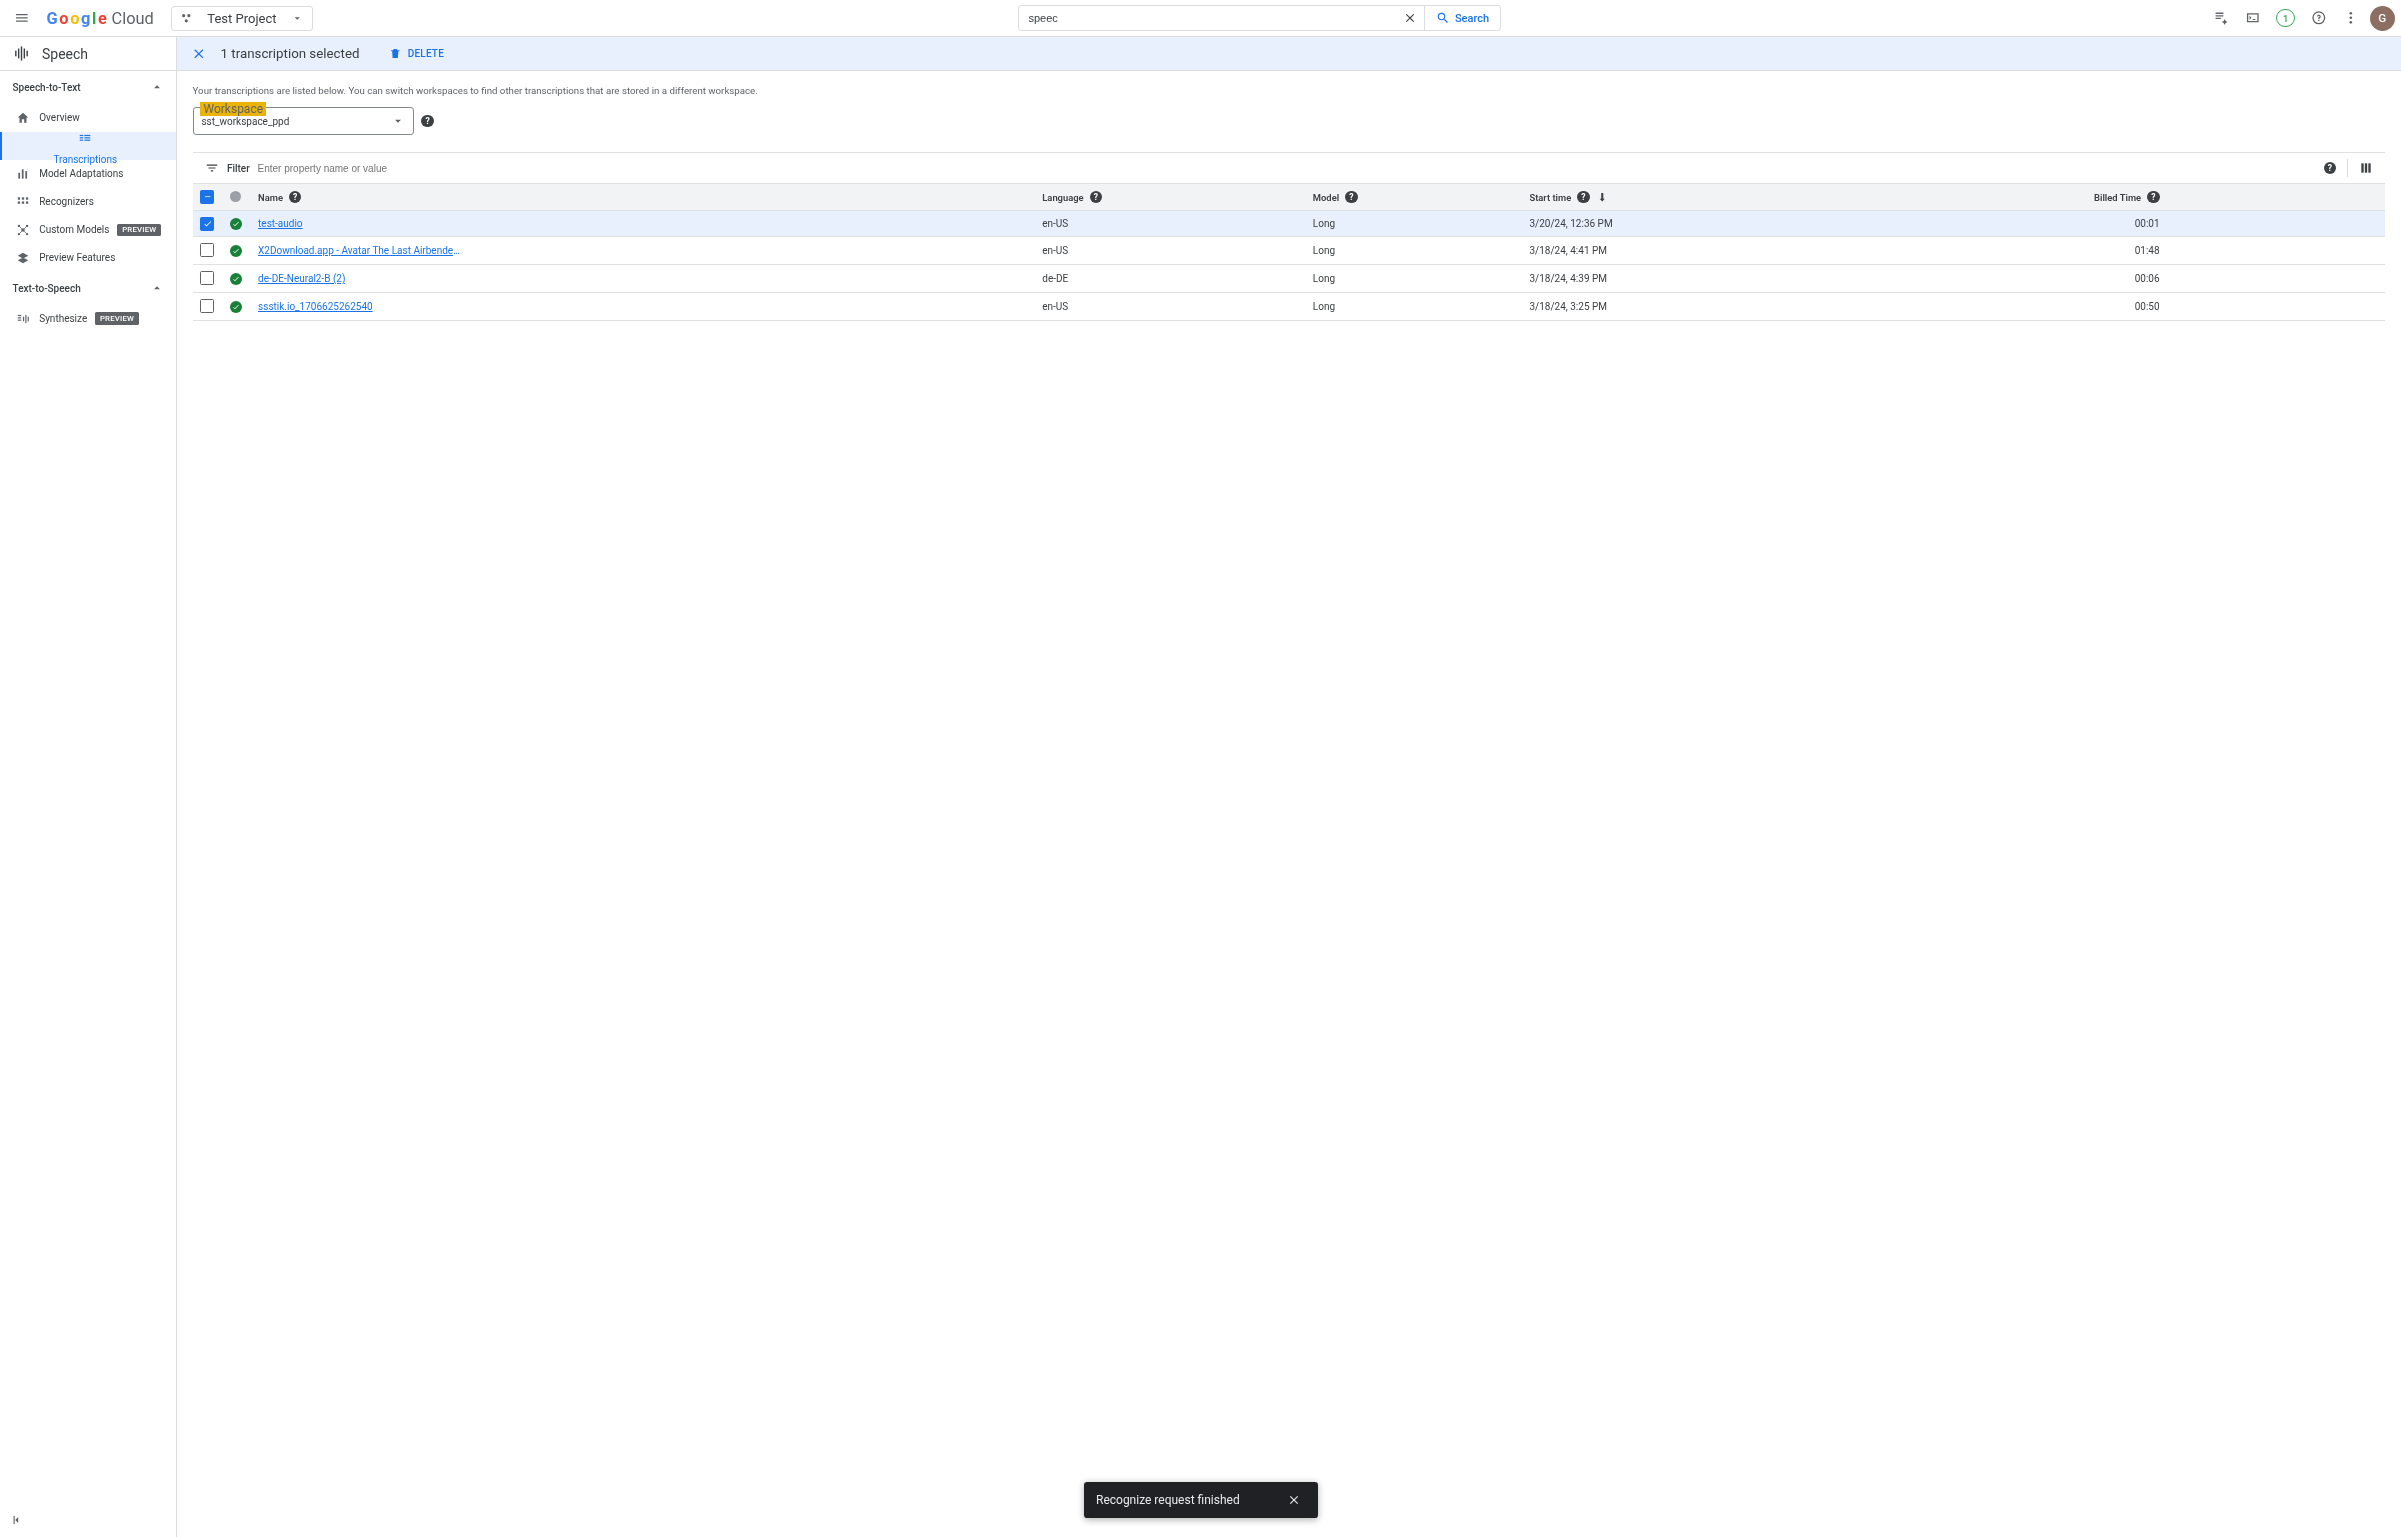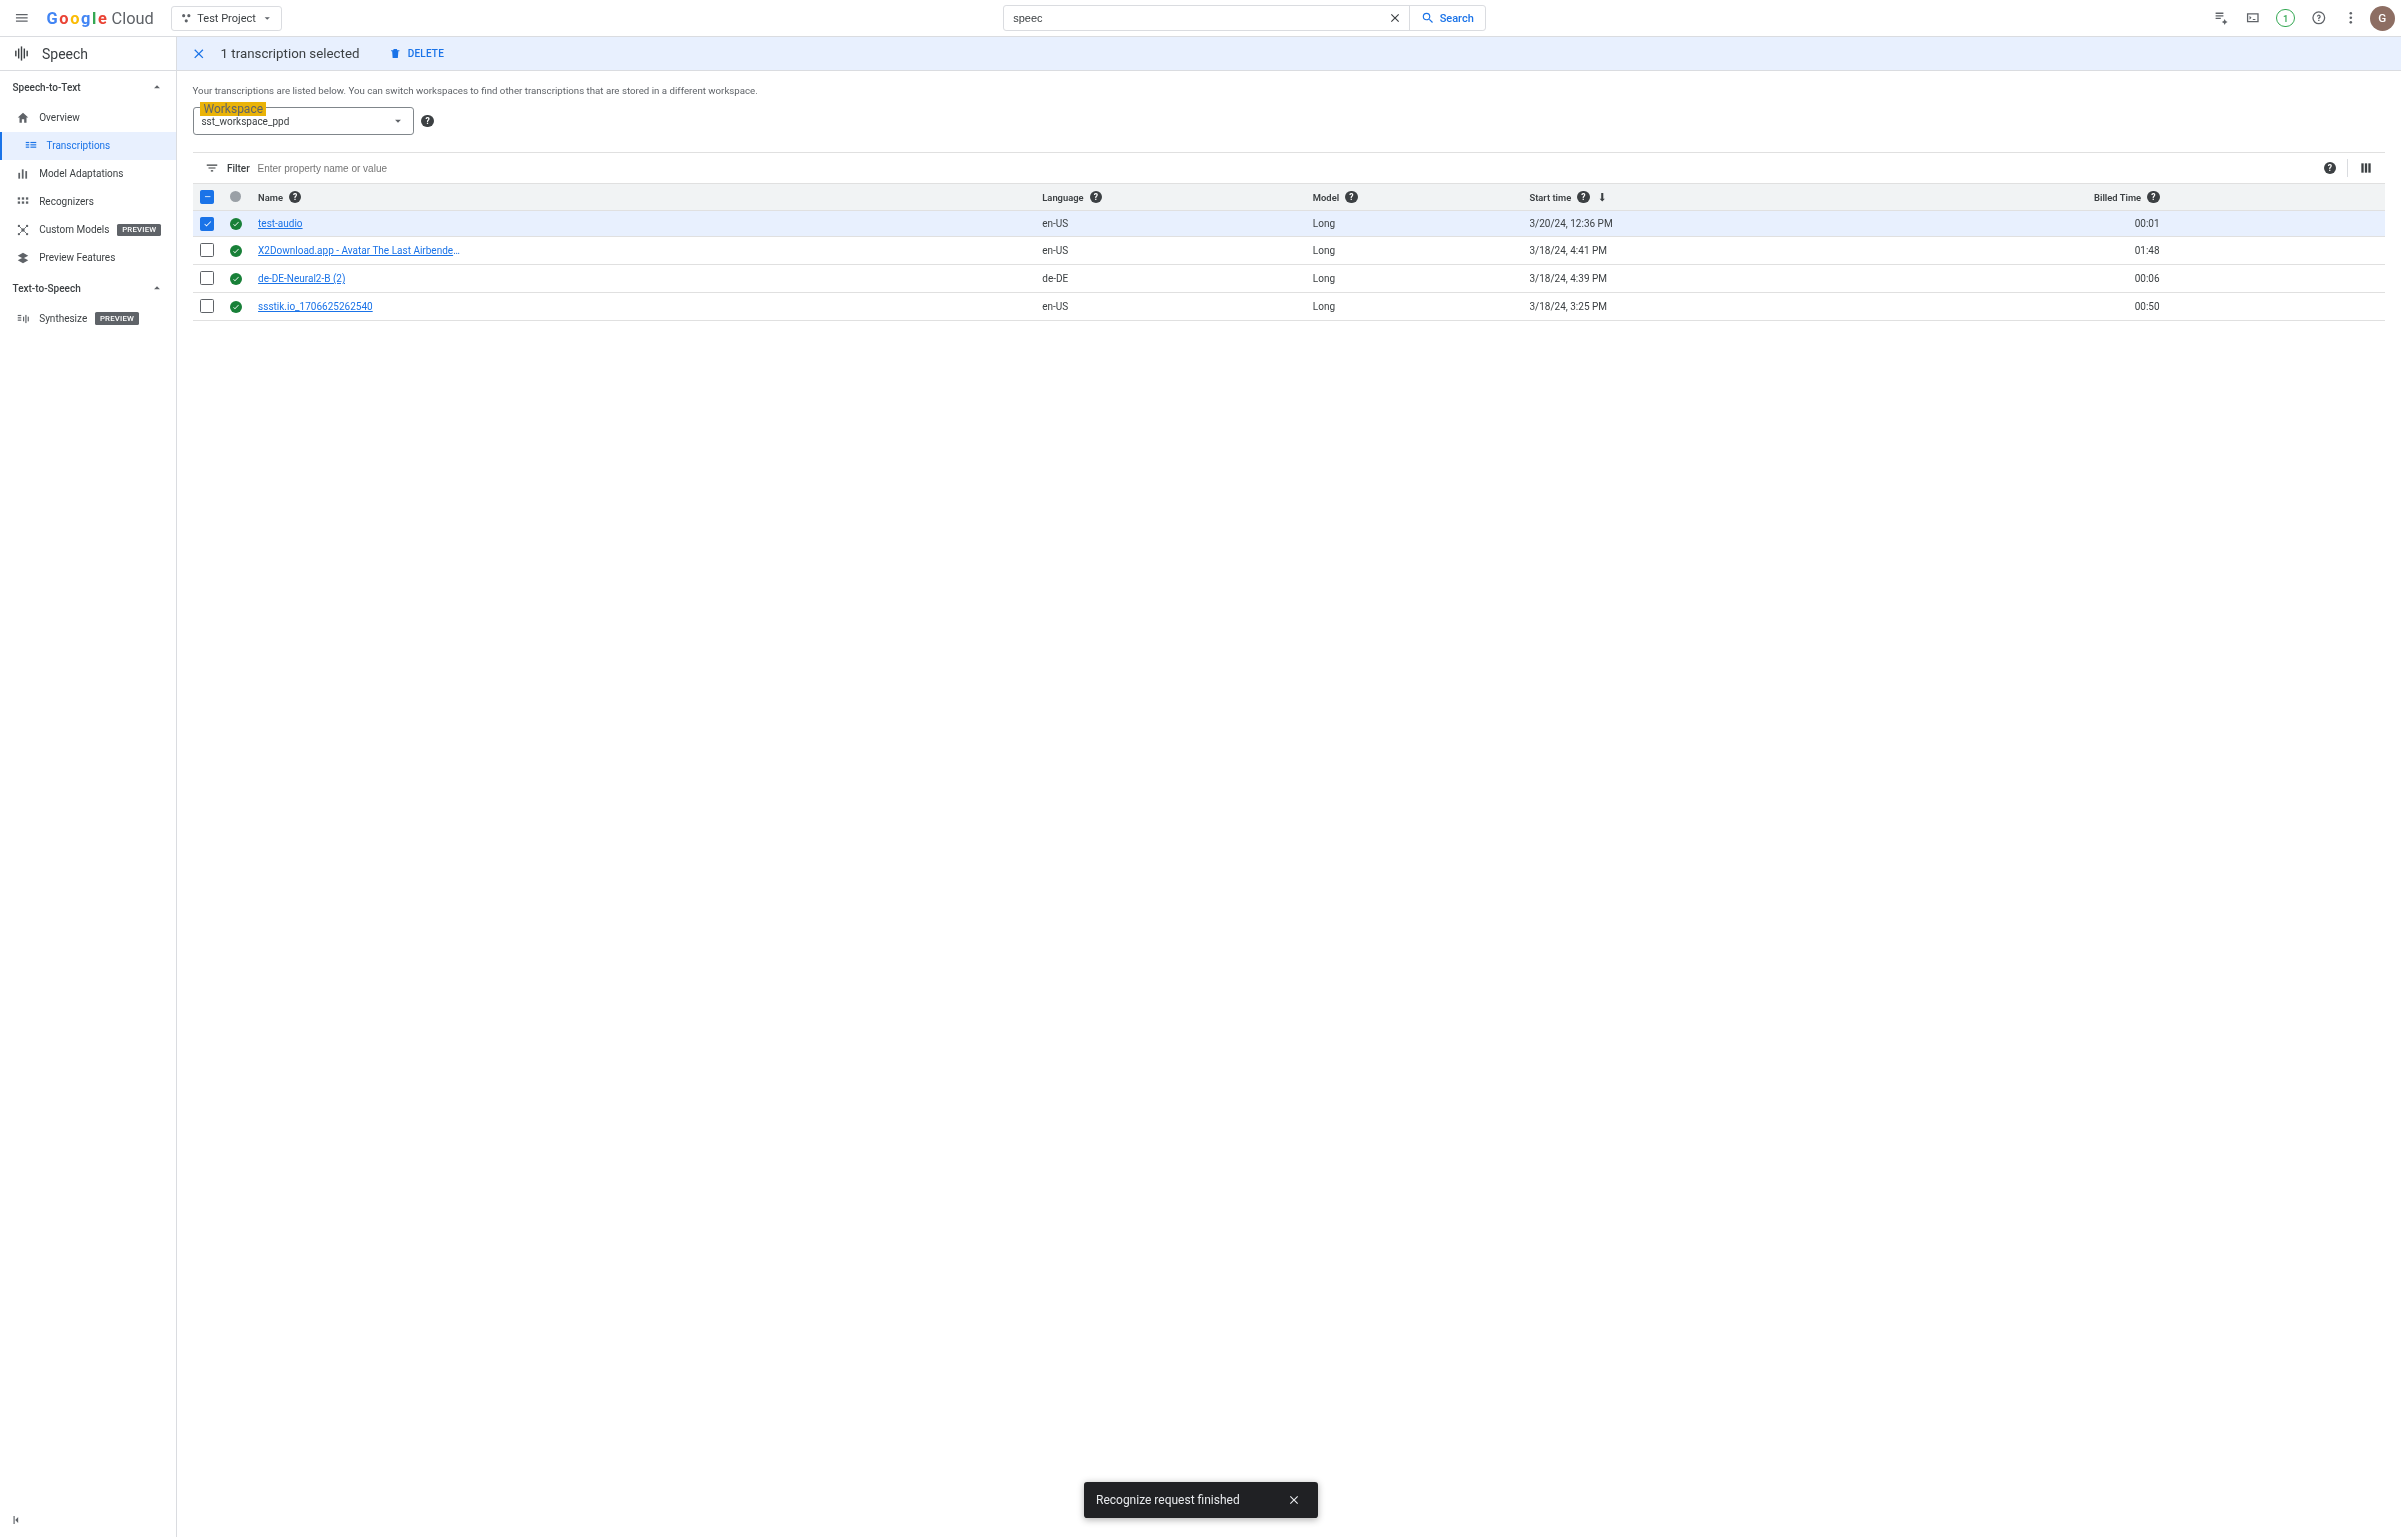--- a/index.html
+++ b/index.html
@@ -4,41 +4,41 @@
 <style>
 * { box-sizing: border-box; margin: 0; padding: 0; }
 body { font-family: 'Google Sans', Roboto, Arial, sans-serif; font-size: 10px; color: #3c4043; background: #fff; }
 
 
 .topbar { height: 37px; border-bottom: 0.8px solid #dadce0; display: flex; align-items: center; padding: 0 6.2px; gap: 9.4px; }
 .hamburger { width: 31px; height: 31px; display: flex; align-items: center; justify-content: center; cursor: pointer; border-radius: 50%; }
 .logo { display: flex; align-items: center; gap: 1.6px; font-size: 16.4px; }
 .logo-g1 { color: #4285F4; } .logo-o1 { color: #EA4335; } .logo-o2 { color: #FBBC05; } .logo-g2 { color: #4285F4; } .logo-l { color: #34A853; } .logo-e { color: #EA4335; }
 .logo-cloud { color: #5f6368; margin-left: 3.1px; font-weight: 400; }
-.project-selector { height: 25px; border: 0.8px solid #dadce0; border-radius: 3.1px; display: flex; align-items: center; padding: 0 7.8px; gap: 5px; cursor: pointer; font-size: 11px; color: #3c4043; margin-left: 7.8px; }
+.project-selector { height: 25px; border: 0.8px solid #dadce0; border-radius: 3.1px; display: flex; align-items: center; padding: 0 7.8px; gap: 15px; cursor: pointer; font-size: 13px; color: #3c4043; margin-left: 7.8px; }
 
 .searchbar-wrap { flex: 1; display: flex; justify-content: center; }
 .searchbar { display: flex; width: 483px; height: 26.5px; border: 0.8px solid #dadce0; border-radius: 3.1px; overflow: hidden; }
 .searchbar input { flex: 1; border: none; outline: none; padding: 0 9.4px; font-size: 11px; color: #3c4043; background: transparent; }
 .search-clear { width: 28px; display: flex; align-items: center; justify-content: center; cursor: pointer; }
 .search-btn { display: flex; align-items: center; gap: 4.7px; padding: 0 11px; border-left: 0.8px solid #dadce0; color: #1a73e8; font-size: 11px; cursor: pointer; font-weight: 500; }
 
 .topbar-right { display: flex; align-items: center; gap: 4.7px; }
 .top-icon { width: 28px; height: 28px; display: flex; align-items: center; justify-content: center; cursor: pointer; border-radius: 50%; color: #5f6368; }
 .circle-badge { width: 18.7px; height: 18.7px; border: 1.2px solid #34a853; border-radius: 50%; display: flex; align-items: center; justify-content: center; color: #34a853; font-size: 9.4px; font-weight: 500; }
 .avatar { width: 25px; height: 25px; border-radius: 50%; background: #8d6e63; color: #fff; display: flex; align-items: center; justify-content: center; font-size: 11.7px; font-weight: 500; }
 
 
 .shell { display: flex; height: calc(100vh - 37px); }
 .sidebar { width: 177px; border-right: 0.8px solid #dadce0; display: flex; flex-direction: column; position: relative; }
 .product-header { height: 34px; display: flex; align-items: center; padding: 0 12.5px; gap: 12.5px; border-bottom: 0.8px solid #dadce0; font-size: 14px; color: #3c4043; }
 
 .side-group-head { padding: 9.4px 12.5px; font-size: 10px; color: #3c4043; display: flex; align-items: center; justify-content: space-between; cursor: pointer; font-weight: 500; }
 .side-item { height: 28px; display: flex; align-items: center; padding: 0 12.5px 0 15.6px; gap: 8px; font-size: 10px; color: #3c4043; cursor: pointer; }
-.side-item.active { background: #e8f0fe; color: #1a73e8; border-left: 2.3px solid #1a73e8; padding-left: 21px; }
+.side-item.active { background: #e8f0fe; color: #1a73e8; border-left: 2.3px solid #1a73e8; padding-left: 5px; flex-direction: column; }
 .side-item.active svg { fill: #1a73e8; }
 .side-icon { width: 15.6px; height: 15.6px; display: flex; align-items: center; justify-content: center; color: #5f6368; }
 .side-icon svg { fill: #5f6368; }
 .preview-chip { background: #5f6368; color: #fff; font-size: 7.8px; padding: 1.6px 4.7px; border-radius: 1.6px; font-weight: 500; letter-spacing: 0.2px; }
 
 .collapse-handle { position: absolute; bottom: 6.2px; left: 6.2px; width: 22px; height: 22px; display: flex; align-items: center; justify-content: center; cursor: pointer; color: #5f6368; }
 
 
 .main { flex: 1; display: flex; flex-direction: column; overflow: auto; }
 .selection-bar { height: 34px; background: #e8f0fe; display: flex; align-items: center; padding: 0 14px; gap: 14px; border-bottom: 0.8px solid #dadce0; }

